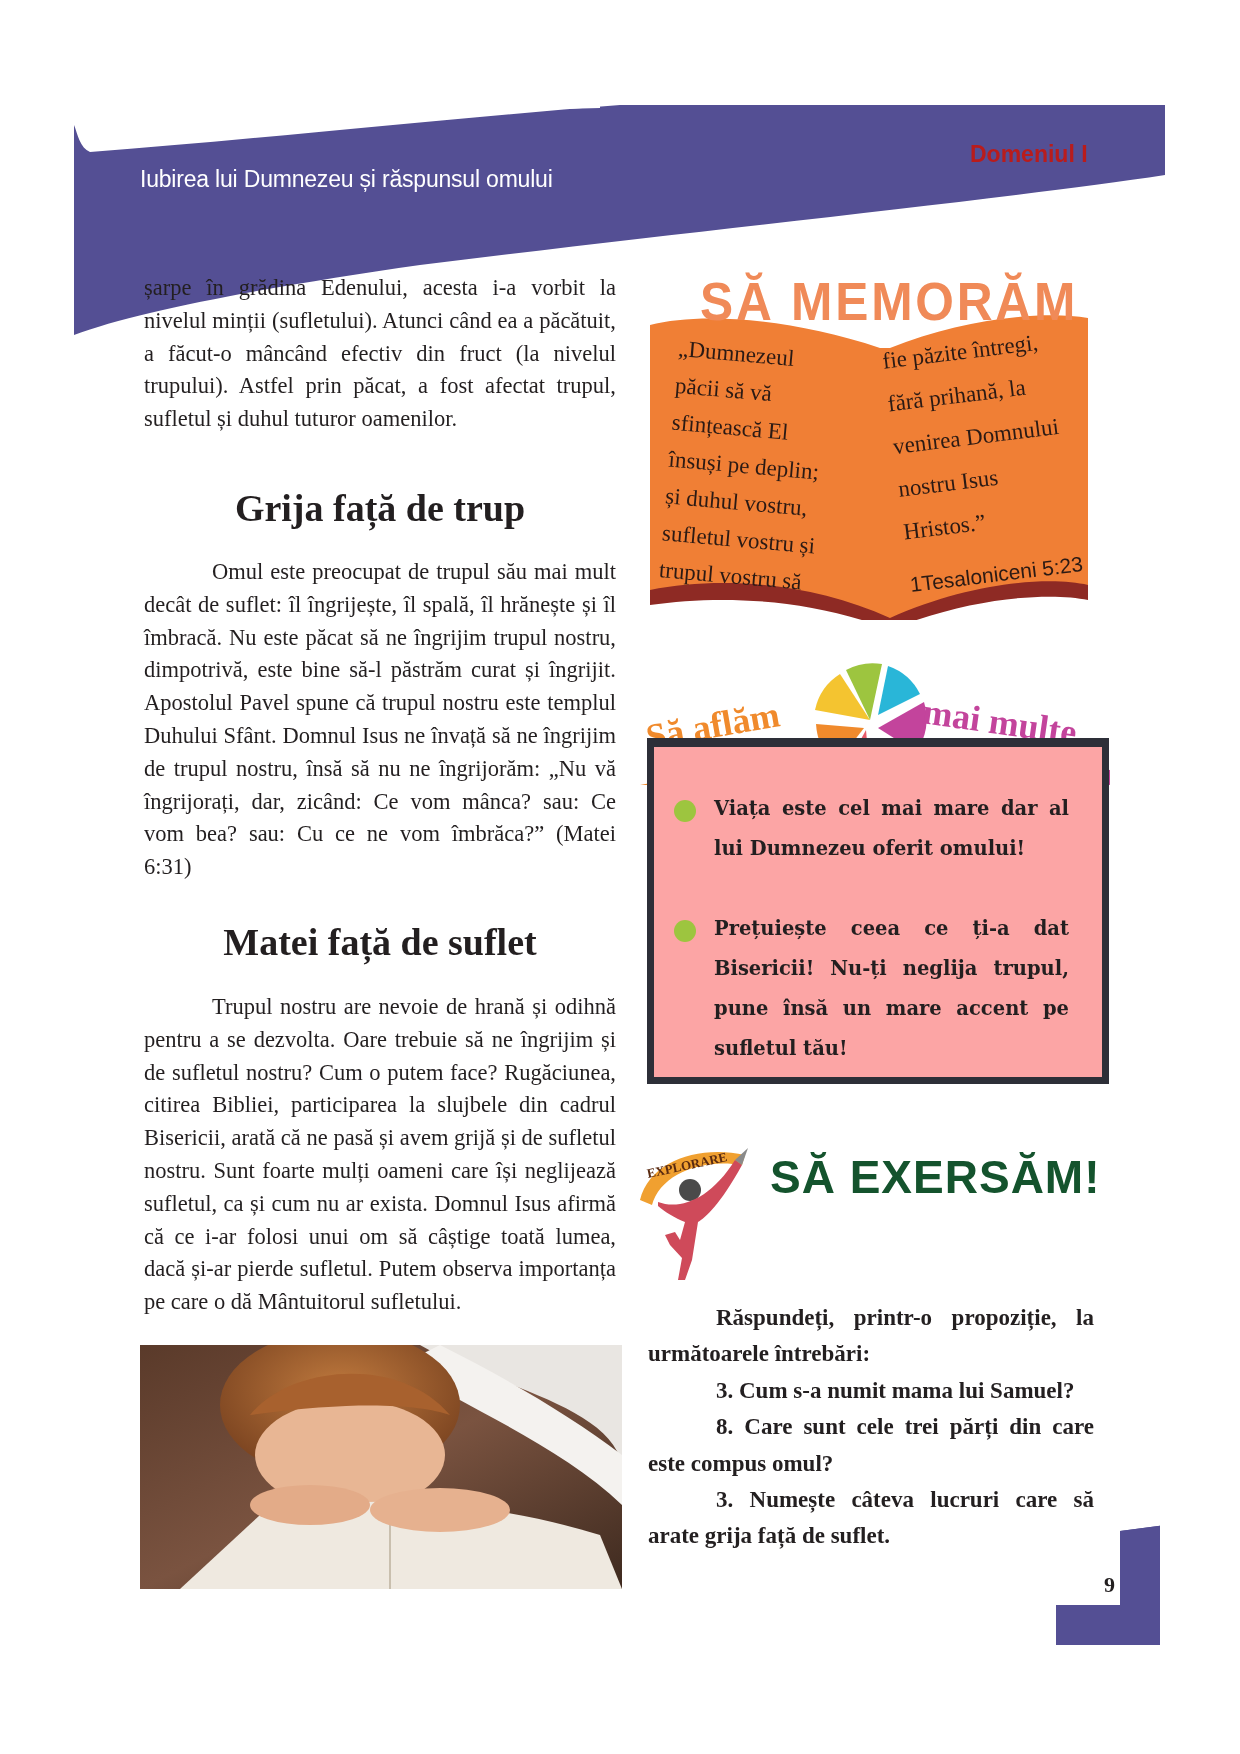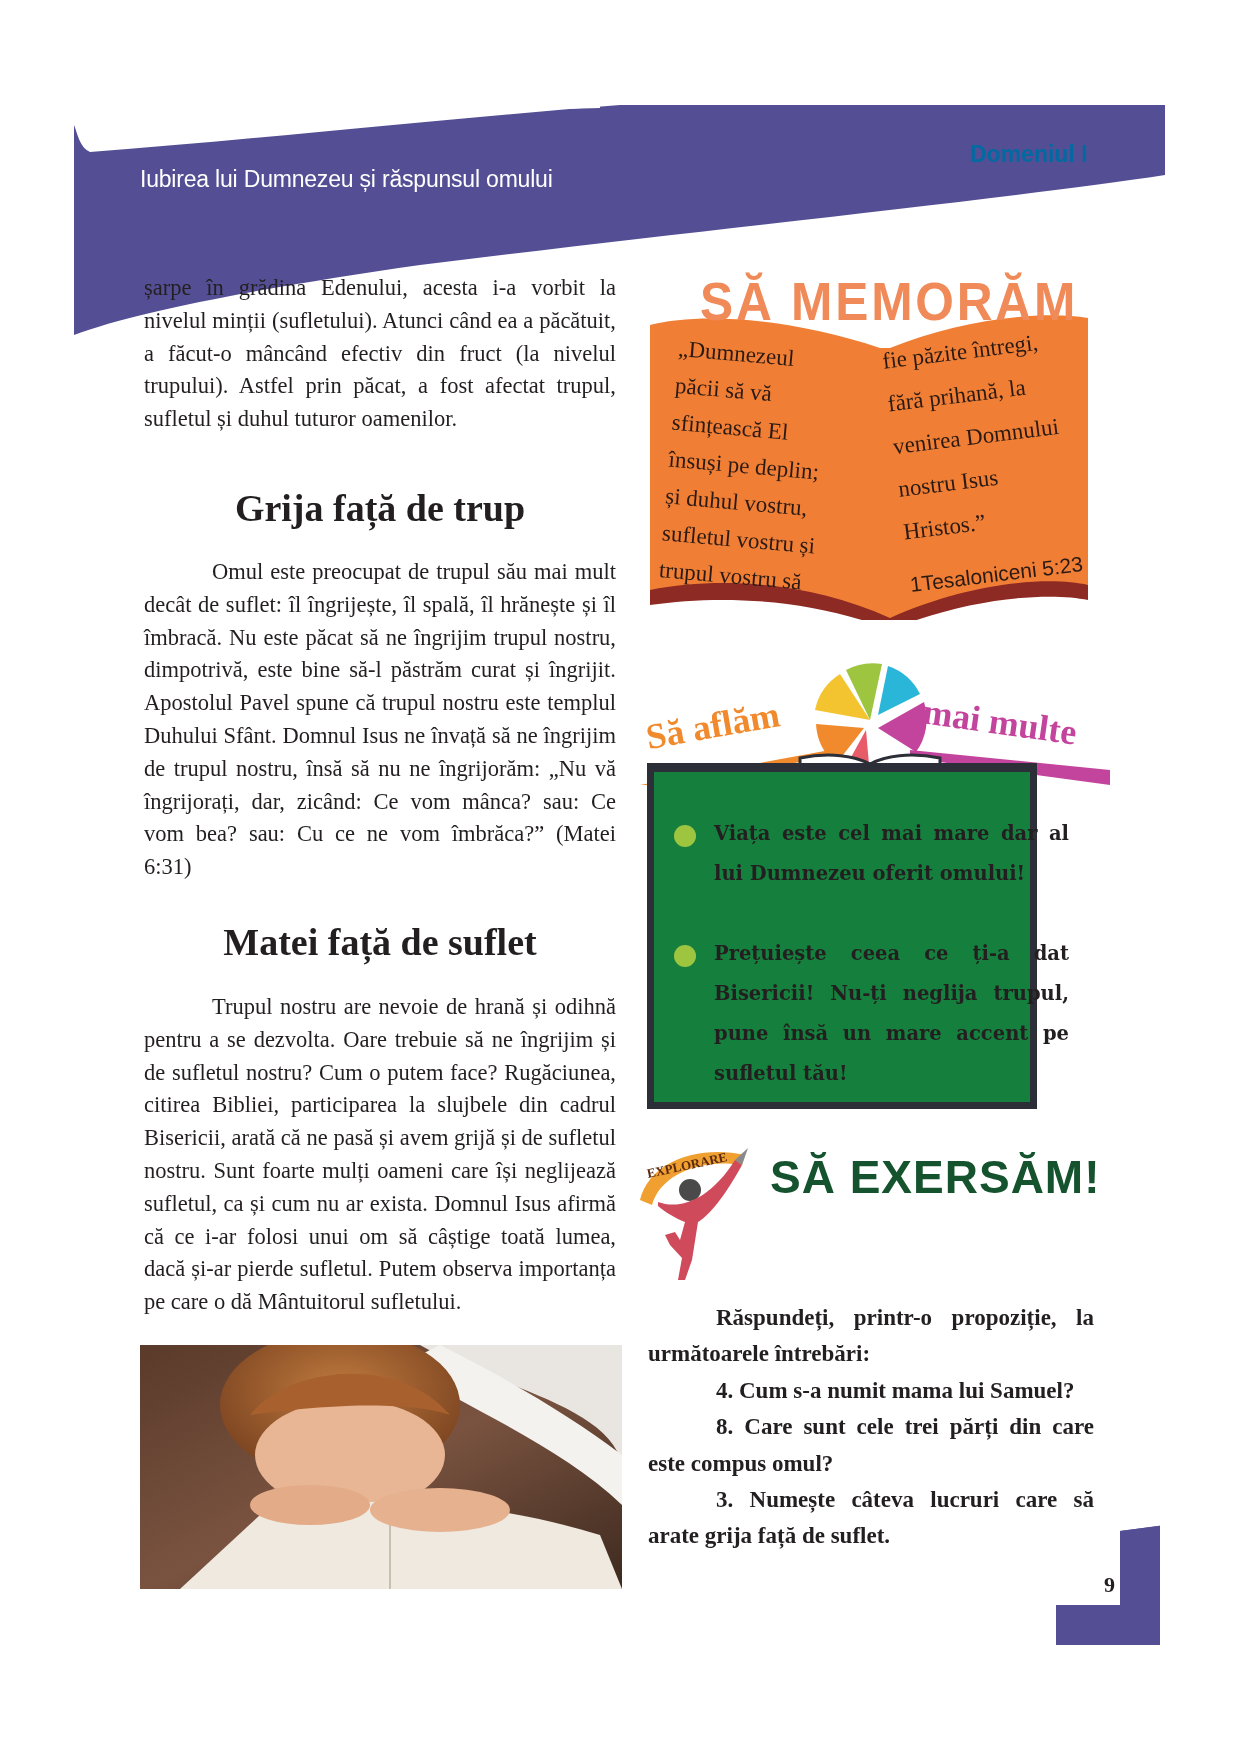--- a/index.html
+++ b/index.html
@@ -2,21 +2,21 @@
 <html><head>
   <meta charset="utf-8">
   <style>
     html, body { margin: 0; padding: 0; background: #ffffff; }
     body { width: 1240px; height: 1754px; position: relative; overflow: hidden; font-family: "Liberation Serif", serif; color: #231f20; }
     .abs { position: absolute; }
 
     
     #header-svg { position: absolute; left: 0; top: 0; width: 1240px; height: 340px; }
     .header-subtitle { left: 140px; top: 166px; color: #ffffff; font-family: "Liberation Sans", sans-serif; font-size: 23px; letter-spacing: -0.2px; }
-    .header-domain { left: 970px; top: 141px; color: #0369a1; font-family: "Liberation Sans", sans-serif; font-weight: bold; font-size: 23px; }
+    .header-domain { left: 970px; top: 141px; color: #b91c1c; font-family: "Liberation Sans", sans-serif; font-weight: bold; font-size: 23px; }
 
     
     .col-left { left: 140px; width: 480px; }
     .body-text { font-size: 22.5px; line-height: 32.8px; text-align: justify; text-align-last: left; }
     .body-text p { margin: 4px; }
     .indent { text-indent: 68px; }
     .section-heading { font-weight: bold; font-size: 38px; text-align: center; width: 480px; }
 
     
     .photo { left: 140px; top: 1345px; width: 482px; height: 244px; overflow: hidden; }
@@ -25,21 +25,21 @@
     .memo-title { left: 700px; top: 270px; font-family: "Liberation Sans", sans-serif; font-weight: 900; font-size: 54px; color: #f08a58; letter-spacing: 3px; transform: scaleX(0.92); transform-origin: left; }
     #memo-svg { position: absolute; left: 640px; top: 300px; width: 460px; height: 320px; }
     .memo-left { left: 680px; top: 330px; width: 190px; font-size: 23px; line-height: 37px; color: #2b1a14; transform: rotate(5deg); transform-origin: left top; }
     .memo-right { left: 880px; top: 340px; width: 200px; font-size: 23px; line-height: 43px; color: #2b1a14; transform: rotate(-7deg); transform-origin: left top; }
     .memo-ref { font-family: "Liberation Sans", sans-serif; font-size: 21px; margin-top: 10px; }
 
     
     #learn-svg { position: absolute; left: 640px; top: 660px; width: 470px; height: 125px; }
     .learn-left { left: 650px; top: 716px; font-family: "Liberation Serif", serif; font-weight: bold; font-size: 36px; color: #f08a2c; transform: rotate(-10deg); transform-origin: left bottom; }
     .learn-right { left: 920px; top: 690px; font-family: "Liberation Serif", serif; font-weight: bold; font-size: 36px; color: #c3449c; transform: rotate(8deg); transform-origin: left bottom; }
-    .learn-box { left: 647px; top: 763px; width: 390px; height: 346px; border: 7px solid #2d2f38; border-top-width: 9px; box-sizing: border-box; background: #15803d; }
+    .learn-box { left: 647px; top: 738px; width: 462px; height: 346px; border: 7px solid #2d2f38; border-top-width: 9px; box-sizing: border-box; background: #fca5a5; }
     .learn-item { position: absolute; left: 60px; width: 355px; font-family: "DejaVu Serif", serif; font-weight: bold; font-size: 19.5px; line-height: 40px; color: #231f20; text-align: justify; text-align-last: left; }
     .bullet-dot { position: absolute; left: 20px; width: 22px; height: 22px; border-radius: 50%; background: #9dc53f; }
 
     
     .explore-logo { left: 630px; top: 1140px; width: 130px; height: 150px; }
     .exercise-title { left: 770px; top: 1150px; font-family: "Liberation Sans", sans-serif; font-weight: 900; font-size: 46px; color: #14532d; letter-spacing: 1px; }
     .exercise { left: 648px; top: 1300px; width: 446px; font-weight: bold; font-size: 23px; line-height: 36.4px; color: #231f20; text-align: justify; text-align-last: left; }
     .exercise p { margin: 0; }
     .q-indent { text-indent: 68px; }
 
@@ -149,21 +149,21 @@
     <path d="M10 60 C20 20, 70 5, 115 15 L112 25 C70 18, 30 35, 22 65 Z" fill="#f0a030"></path>
     <text x="18" y="38" font-family="Liberation Serif, serif" font-size="13" font-weight="bold" fill="#5a2a10" transform="rotate(-12 18 38)">EXPLORARE</text>
     <circle cx="60" cy="50" r="11" fill="#4a4a4a"></circle>
     <path d="M28 62 C50 70, 80 60, 105 20 L112 25 C90 65, 75 78, 68 82 L62 120 L55 140 L48 140 L52 118 L40 105 L35 95 L45 92 L50 100 L55 82 C45 78, 35 72, 28 66 Z" fill="#cf4a5a"></path>
     <path d="M105 20 L118 8 L112 25 Z" fill="#8a8a8a"></path>
   </svg>
 </div>
 <div class="abs exercise-title">SĂ EXERSĂM!</div>
 <div class="abs exercise">
   <p class="q-indent">Răspundeți, printr-o propoziție, la următoarele întrebări:</p>
-  <p class="q-indent">4. Cum s-a numit mama lui Samuel?</p>
+  <p class="q-indent">3. Cum s-a numit mama lui Samuel?</p>
   <p class="q-indent">8. Care sunt cele trei părți din care este compus omul?</p>
   <p class="q-indent">3. Numește câteva lucruri care să arate grija față de suflet.</p>
 </div>
 
 <svg id="pagenum-svg" viewBox="0 0 110 120">
   <path d="M70 6 L115 0 L115 120 L6 120 L6 80 L70 80 Z" fill="#544f94"></path>
   <path d="M70 80 L70 6 L115 0 L115 80 Z" fill="#544f94"></path>
   <rect x="40" y="30" width="28" height="50" fill="#ffffff"></rect>
 </svg>
 <div class="abs page-number">9</div>

